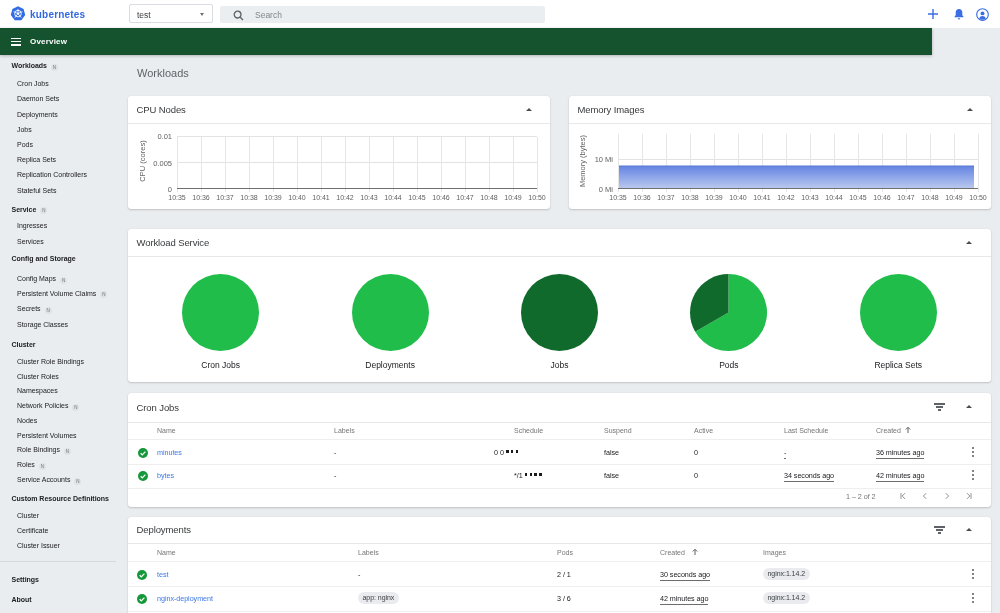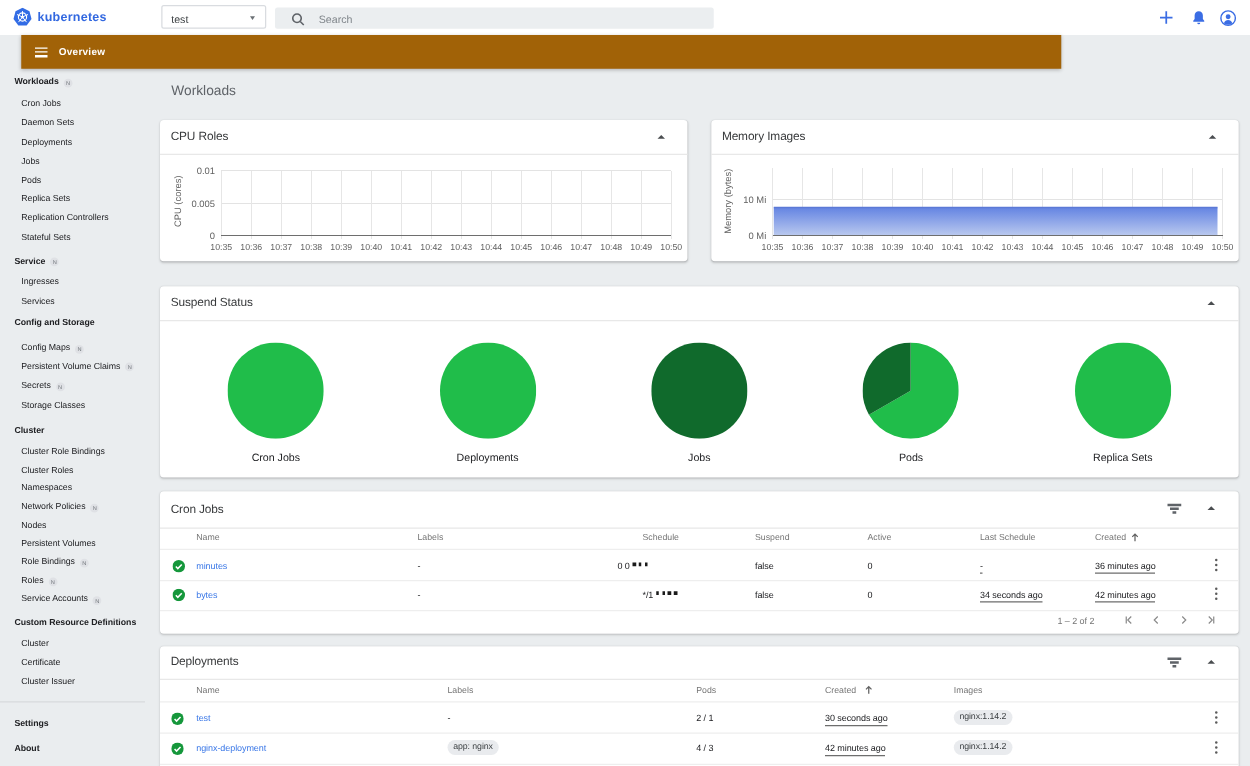--- a/index.html
+++ b/index.html
@@ -5,24 +5,24 @@
 * { margin:0; padding:0; box-sizing:border-box; }
 html,body { width:1000px; height:613px; overflow:hidden; }
 body { font-family:"Liberation Sans",sans-serif; background:#eaedef; position:relative; color:#202124; }
 .abs { position:absolute; }
 
 #hdr { position:absolute; top:0; left:0; width:1000px; height:28px; background:#fff; z-index:5; }
 #brand { position:absolute; left:30px; top:9px; font-size:10px; font-weight:bold; color:#3268e0; letter-spacing:0.2px; }
 #nsbox { position:absolute; left:129px; top:4px; width:84px; height:19px; border:1px solid #d9dce0; border-radius:2px; background:#fff; }
 #nsbox .t { position:absolute; left:7px; top:4.5px; font-size:8.5px; color:#3c4043; }
 #nsbox .c { position:absolute; right:8.5px; top:8px; width:0; height:0; border-left:2.8px solid transparent; border-right:2.8px solid transparent; border-top:3.5px solid #6b7075; }
-#search { position:absolute; left:220px; top:6px; width:351px; height:17px; background:#ebeef0; border-radius:2px; }
+#search { position:absolute; left:220px; top:6px; width:325px; height:17px; background:#ebeef0; border-radius:2px; }
 #search .ph { position:absolute; left:35px; top:4px; font-size:8.5px; color:#80868b; }
 
-#bar { position:absolute; top:28px; left:17px; width:832px; height:27px; background:#a16207; z-index:5; box-shadow:0 1px 3px rgba(0,0,0,.25); }
+#bar { position:absolute; top:28px; left:0; width:932px; height:27px; background:#14532d; z-index:5; box-shadow:0 1px 3px rgba(0,0,0,.25); }
 #bar .title { position:absolute; left:30px; top:9px; color:#fff; font-size:8px; font-weight:bold; letter-spacing:0.2px; }
 #ham { position:absolute; left:11px; top:9.5px; width:9.5px; }
 #ham div { height:1.6px; background:#fff; margin-bottom:1.8px; }
 
 #side { position:absolute; left:0; top:55px; width:122px; bottom:0; font-size:7px; letter-spacing:-0.02px; }
 #side .hd { position:absolute; left:11.5px; font-weight:bold; color:#202124; white-space:nowrap; }
 #side .it { position:absolute; left:17px; color:#202124; white-space:nowrap; }
 .nb { display:inline-block; width:7px; height:7px; border-radius:50%; background:#dfe1e5; color:#70757a; font-size:4.5px; font-weight:normal; text-align:center; line-height:7px; margin-left:4px; vertical-align:-0.5px; }
 #sdiv { position:absolute; left:0; top:506px; width:116px; border-top:1px solid #d7dadd; }
 
@@ -128,21 +128,21 @@
   <div class="it" style="top:472.2px">Certificate</div>
   <div class="it" style="top:487.0px">Cluster Issuer</div>
   <div id="sdiv"></div>
   <div class="hd" style="top:521px">Settings</div>
   <div class="hd" style="top:541px">About</div>
 </div>
 
 <div class="abs" style="left:137px;top:67px;font-size:11px;color:#5f6368">Workloads</div>
 
 <div class="card" id="cpu" style="left:128px;top:96px;width:422px;height:113px">
-  <div class="ct">CPU Roles</div>
+  <div class="ct">CPU Nodes</div>
   <div class="cdiv"></div>
   <div class="caret" style="right:18px;top:12px"></div>
   <svg width="422" height="88" style="position:absolute;top:27px;left:0" viewBox="0 0 422 88">
     <g stroke="#e3e3e3" stroke-width="1" shape-rendering="crispEdges">
       <line x1="49" y1="13.5" x2="409" y2="13.5"></line>
       <line x1="49" y1="39.5" x2="409" y2="39.5"></line>
     </g>
     <g stroke="#e6e6e6" stroke-width="1" shape-rendering="crispEdges">
         <line x1="49" y1="13.5" x2="49" y2="68.5"></line>
         <line x1="73" y1="13.5" x2="73" y2="68.5"></line>
@@ -242,21 +242,21 @@
         <text x="313" y="77">10:46</text>
         <text x="337" y="77">10:47</text>
         <text x="361" y="77">10:48</text>
         <text x="385" y="77">10:49</text>
         <text x="409" y="77">10:50</text>
       </g>
   </svg>
 </div>
 
 <div class="card" id="status" style="left:128px;top:229px;width:863px;height:153px">
-  <div class="ct">Suspend Status</div>
+  <div class="ct">Workload Service</div>
   <div class="cdiv"></div>
   <div class="caret" style="right:19px;top:12px"></div>
   <div id="pies" style="position:absolute;top:45px;left:8px;right:8px"><div style="display:inline-block;width:169.4px;text-align:center;vertical-align:top"><svg width="77" height="77" viewBox="0 0 77 77">
           <circle cx="38.5" cy="38.5" r="38.5" fill="#20bd4a"></circle>
         </svg><div style="font-size:8.5px;margin-top:5px;color:#202124">Cron Jobs</div></div><div style="display:inline-block;width:169.4px;text-align:center;vertical-align:top"><svg width="77" height="77" viewBox="0 0 77 77">
           <circle cx="38.5" cy="38.5" r="38.5" fill="#20bd4a"></circle>
         </svg><div style="font-size:8.5px;margin-top:5px;color:#202124">Deployments</div></div><div style="display:inline-block;width:169.4px;text-align:center;vertical-align:top"><svg width="77" height="77" viewBox="0 0 77 77">
           <circle cx="38.5" cy="38.5" r="38.5" fill="#106a2c"></circle>
         </svg><div style="font-size:8.5px;margin-top:5px;color:#202124">Jobs</div></div><div style="display:inline-block;width:169.4px;text-align:center;vertical-align:top"><svg width="77" height="77" viewBox="0 0 77 77">
           <path d="M38.5 38.5 L38.5 0 A38.5 38.5 0 1 1 5.16 57.75 Z" fill="#20bd4a"></path>
@@ -372,21 +372,21 @@
       <div></div>
     </div>
   <div class="rowline" style="top:68.5px"></div>
 
   <svg class="chk" style="left:9px;top:76.5px" viewBox="0 0 12 12">
       <circle cx="6" cy="6" r="6" fill="#15973b"></circle>
       <path d="M3.2 6.3l1.9 1.9 3.8-3.9" stroke="#fff" stroke-width="1.5" fill="none"></path>
     </svg>
   <div class="td link" style="left:29px;top:77px">nginx-deployment</div>
   <div class="td" style="left:230px;top:74.5px"><span class="chip">app: nginx</span></div>
-  <div class="td" style="left:429px;top:77px">4 / 3</div>
+  <div class="td" style="left:429px;top:77px">3 / 6</div>
   <div class="td" style="left:532px;top:77px"><span class="dash-u">42 minutes ago</span></div>
   <div class="td" style="left:635px;top:74.5px"><span class="chip">nginx:1.14.2</span></div>
   <div class="kebab" style="left:844px;top:76px">
       <div></div>
       <div></div>
       <div></div>
     </div>
   <div class="rowline" style="top:94px"></div>
 </div>
 

